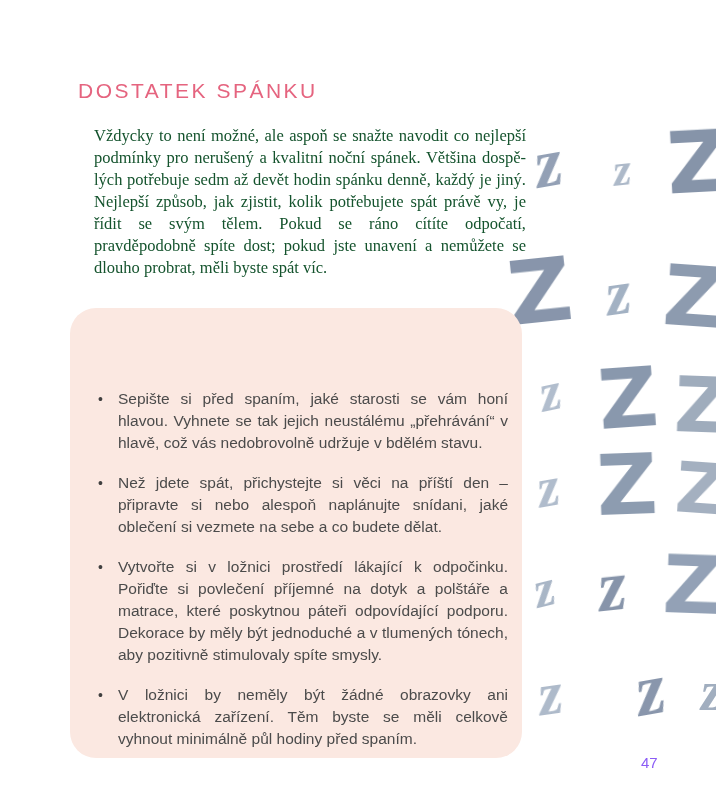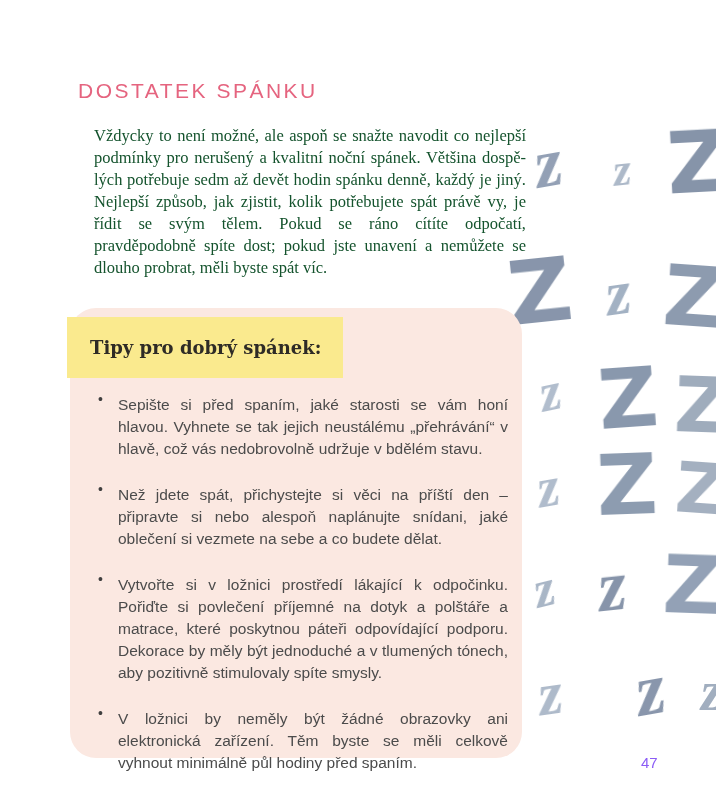--- a/index.html
+++ b/index.html
@@ -59,21 +59,21 @@
 
   
   .bullets {
     position:absolute; left:98px; top:388px; width:410px; z-index:3;
     margin:0; padding:0; list-style:none;
     font-family:"Liberation Sans", sans-serif;
     font-size:15.5px; line-height:22px; color:#4b4b4b;
   }
   .bullets li { display:flex; margin-bottom:18px; }
   .bullets .marker { flex:0 0 20px; font-size:14px; color:#3f3f3f; }
-  .bullets .btext  { flex:1 1 auto; text-align:justify;margin-top:6px; }
+  .bullets .btext  { flex:1 1 auto; text-align:justify; }
 
   .page-number {
     position:absolute; left:641px; top:754px; z-index:2;
     font-family:"Liberation Sans", sans-serif;
     font-size:15px; color:#8b5cf6;
   }
 </style>
 </head>
 <body>
 
@@ -99,23 +99,20 @@
       <span class="ztile script" style="left: 650px; top: 689px; font-size: 74px; color: rgb(127, 142, 165); transform: translate(-50%, -50%) rotate(-10deg);">z</span>
       <span class="ztile script" style="left: 712px; top: 691px; font-size: 56px; color: rgb(154, 168, 186); transform: translate(-50%, -50%) rotate(0deg);">z</span>
     </div>
 
   <h1 class="heading">DOSTATEK SPÁNKU</h1>
 
   <p class="intro">Vždycky to není možné, ale aspoň se snažte navodit co nejlepší podmínky pro nerušený a kvalitní noční spánek. Většina dospě­lých potřebuje sedm až devět hodin spánku denně, každý je jiný. Nejlepší způsob, jak zjistit, kolik potřebujete spát právě vy, je řídit se svým tělem. Pokud se ráno cítíte odpočatí, pravděpodobně spíte dost; pokud jste unavení a nemůžete se dlouho probrat, měli byste spát víc.</p>
 
   <div class="tips-box"></div>
 
-  <div class="tips-title">
-    <span>Tipy pro dobrý spánek:</span>
-  </div>
 
   <ul class="bullets">
       <li>
         <span class="marker">•</span>
         <span class="btext">Sepište si před spaním, jaké starosti se vám honí hlavou. Vy­hnete se tak jejich neustálému „přehrávání“ v hlavě, což vás nedobrovolně udržuje v bdělém stavu.</span>
       </li>
       <li>
         <span class="marker">•</span>
         <span class="btext">Než jdete spát, přichystejte si věci na příští den – připravte si nebo alespoň naplánujte snídani, jaké oblečení si vezmete na sebe a co budete dělat.</span>
       </li>

